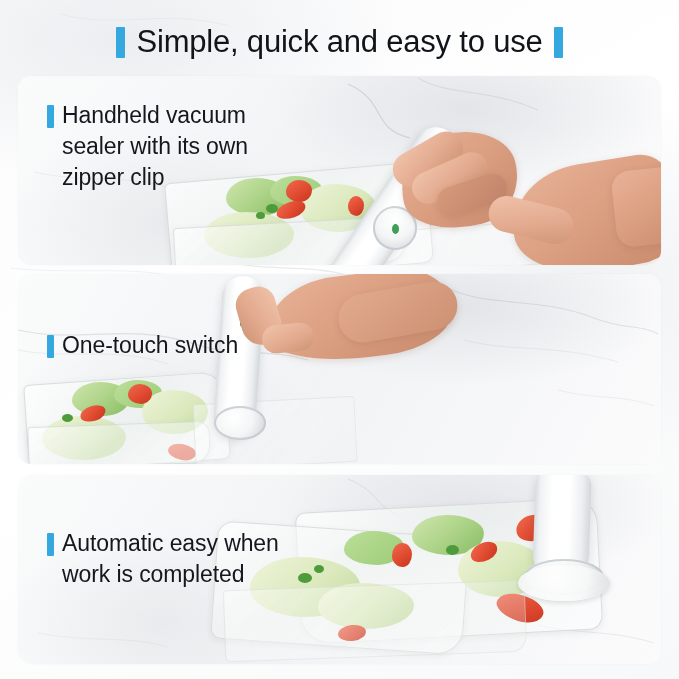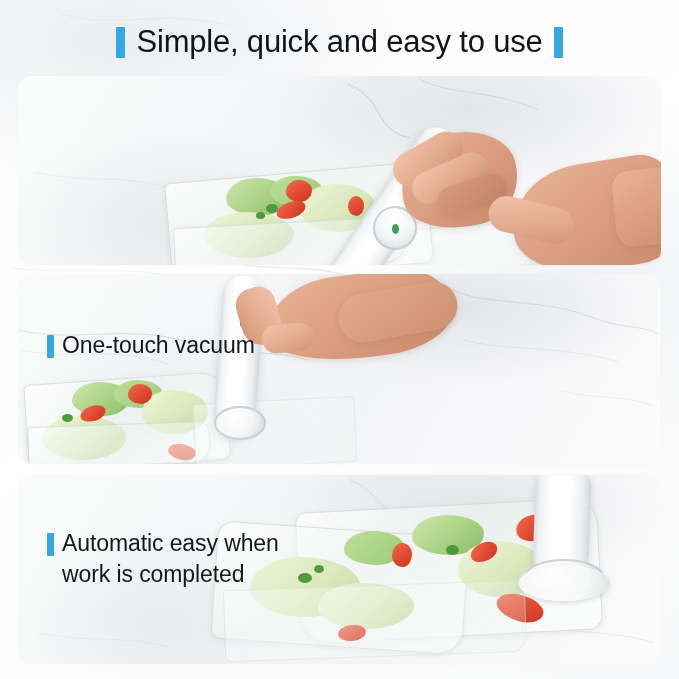--- a/index.html
+++ b/index.html
@@ -233,20 +233,26 @@
       <div class="skin" style="left:382px; top:56px; width:118px; height:96px; border-radius:46% 54% 40% 60% / 60% 46% 54% 40%; transform:rotate(-14deg);"></div>
       <div class="skin-lt" style="left:372px; top:66px; width:76px; height:34px; border-radius:26px; transform:rotate(-30deg);"></div>
       <div class="skin-lt" style="left:392px; top:86px; width:80px; height:32px; border-radius:26px; transform:rotate(-24deg);"></div>
       <div class="skin" style="left:418px; top:104px; width:72px; height:30px; border-radius:24px; transform:rotate(-18deg); background:linear-gradient(150deg,#d79a7c,#c0836a);"></div>
 
       <div class="skin" style="left:494px; top:86px; width:170px; height:108px; border-radius:44% 22% 30% 50% / 58% 46% 40% 44%; transform:rotate(-9deg);"></div>
       <div class="skin-lt" style="left:470px; top:126px; width:86px; height:36px; border-radius:26px; transform:rotate(14deg);"></div>
       <div class="skin" style="left:596px; top:92px; width:84px; height:76px; border-radius:18px 0 0 18px; transform:rotate(-6deg);"></div>
     </div>
 
+    <div class="panel-caption" id="caption-1" style="left:29px; top:24px;">
+      <span class="cap-bar"></span>
+      <span class="cap-text">Handheld vacuum
+sealer with its own
+zipper clip</span>
+    </div>
   </div>
 
   <div class="panel" id="panel-2">
     <div class="panel-photo">
       <div class="marble-bg"></div>
 
       <svg style="position:absolute;left:0;top:0;width:643px;height:190px" viewBox="0 0 643 190">
         <path d="M0 56 C 60 70, 110 48, 176 70 C 220 84, 250 74, 290 86" fill="none" stroke="rgba(150,156,164,0.26)" stroke-width="1.1"></path>
         <path d="M0 76 C 50 86, 96 72, 150 90" fill="none" stroke="rgba(160,166,174,0.18)" stroke-width="0.9"></path>
         <path d="M430 14 C 470 34, 520 22, 576 44 C 606 56, 622 50, 640 60" fill="none" stroke="rgba(150,156,164,0.24)" stroke-width="1.1"></path>
@@ -272,21 +278,21 @@
       <div class="sealer-dot" style="left:222px; top:40px; width:11px; height:13px; border-radius:3px; background:#2f8c46;"></div>
 
       <div class="skin" style="left:248px; top:0px; width:186px; height:84px; border-radius:40% 30% 40% 56% / 64% 50% 46% 40%; transform:rotate(-7deg);"></div>
       <div class="skin-lt" style="left:212px; top:22px; width:58px; height:40px; border-radius:22px 26px 26px 22px; transform:rotate(74deg);"></div>
       <div class="skin-lt" style="left:244px; top:50px; width:52px; height:28px; border-radius:20px; transform:rotate(-6deg);"></div>
       <div class="skin" style="left:320px; top:14px; width:120px; height:48px; border-radius:24px; transform:rotate(-10deg); background:linear-gradient(150deg,#e2ab8e,#cd9073);"></div>
     </div>
 
     <div class="panel-caption" id="caption-2" style="left:29px; top:56px;">
       <span class="cap-bar"></span>
-      <span class="cap-text">One-touch vacuum</span>
+      <span class="cap-text">One-touch switch</span>
     </div>
   </div>
 
   <div class="panel" id="panel-3">
     <div class="panel-photo">
       <div class="marble-bg"></div>
 
       <svg style="position:absolute;left:0;top:0;width:643px;height:189px" viewBox="0 0 643 189">
         <path d="M330 4 C 360 16, 356 30, 380 40" fill="none" stroke="rgba(150,156,164,0.2)" stroke-width="1"></path>
         <path d="M520 150 C 560 160, 590 154, 636 168" fill="none" stroke="rgba(150,156,164,0.18)" stroke-width="1"></path>

